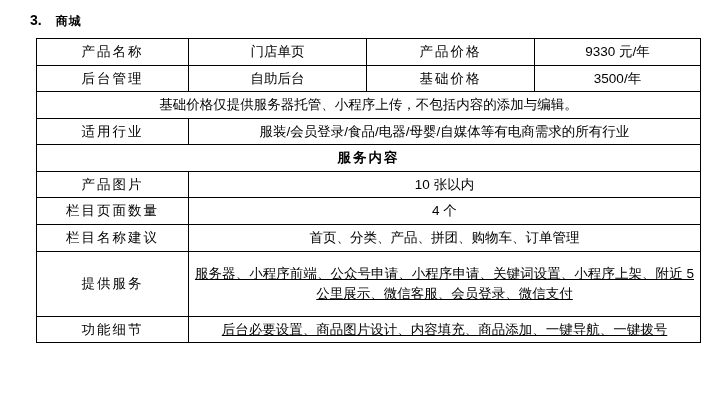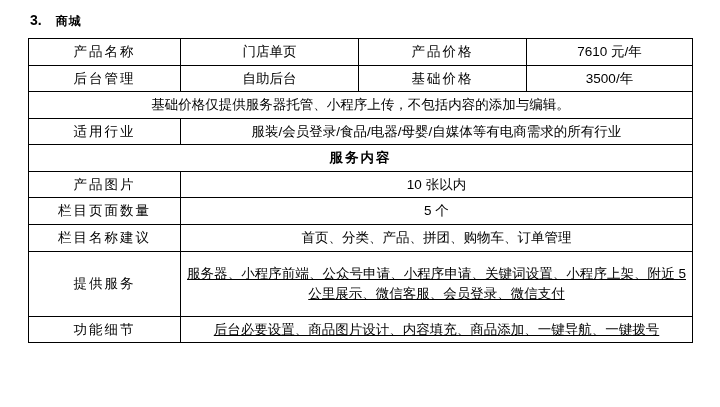--- a/index.html
+++ b/index.html
@@ -33,20 +33,21 @@
     font-size: 14px;
   }
   .heading .title {
     font-size: 12px;
     letter-spacing: 1px;
   }
   table.spec {
     border-collapse: collapse;
     width: 664px;
     table-layout: fixed;
+    margin-left: 8px;
   }
   table.spec td {
     border: 1px solid #000000;
     font-size: 13.5px;
     padding: 3px 6px;
     vertical-align: middle;
     line-height: 1.45;
   }
   .c-label {
     text-align: center;
@@ -94,21 +95,21 @@
       <col style="width:152px">
       <col style="width:178px">
       <col style="width:168px">
       <col style="width:166px">
     </colgroup>
     <tbody>
       <tr>
         <td class="c-label">产品名称</td>
         <td class="c-center">门店单页</td>
         <td class="c-label">产品价格</td>
-        <td class="c-center">7610 元/年</td>
+        <td class="c-center">9330 元/年</td>
       </tr>
       <tr>
         <td class="c-label">后台管理</td>
         <td class="c-center">自助后台</td>
         <td class="c-label">基础价格</td>
         <td class="c-center">3500/年</td>
       </tr>
       <tr>
         <td class="note" colspan="4">基础价格仅提供服务器托管、小程序上传，不包括内容的添加与编辑。</td>
       </tr>
@@ -118,21 +119,21 @@
       </tr>
       <tr>
         <td class="section-title" colspan="4">服务内容</td>
       </tr>
       <tr>
         <td class="c-label">产品图片</td>
         <td class="c-center" colspan="3">10 张以内</td>
       </tr>
       <tr>
         <td class="c-label">栏目页面数量</td>
-        <td class="c-center" colspan="3">5 个</td>
+        <td class="c-center" colspan="3">4 个</td>
       </tr>
       <tr>
         <td class="c-label">栏目名称建议</td>
         <td class="c-center" colspan="3">首页、分类、产品、拼团、购物车、订单管理</td>
       </tr>
       <tr>
         <td class="c-label tall">提供服务</td>
         <td class="justify tall" colspan="3">服务器、小程序前端、公众号申请、小程序申请、关键词设置、小程序上架、附近 5 公里展示、微信客服、会员登录、微信支付</td>
       </tr>
       <tr>

